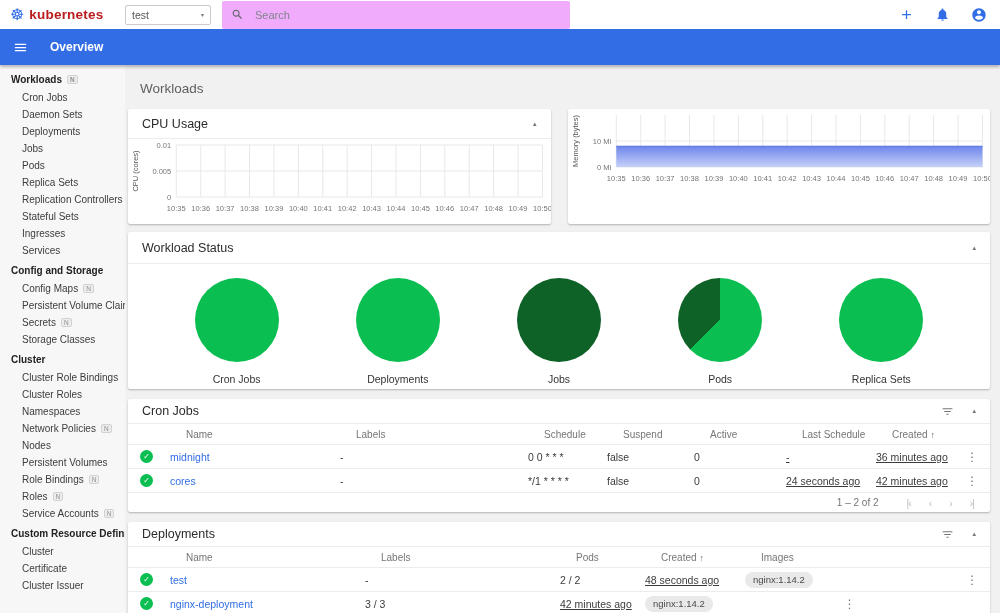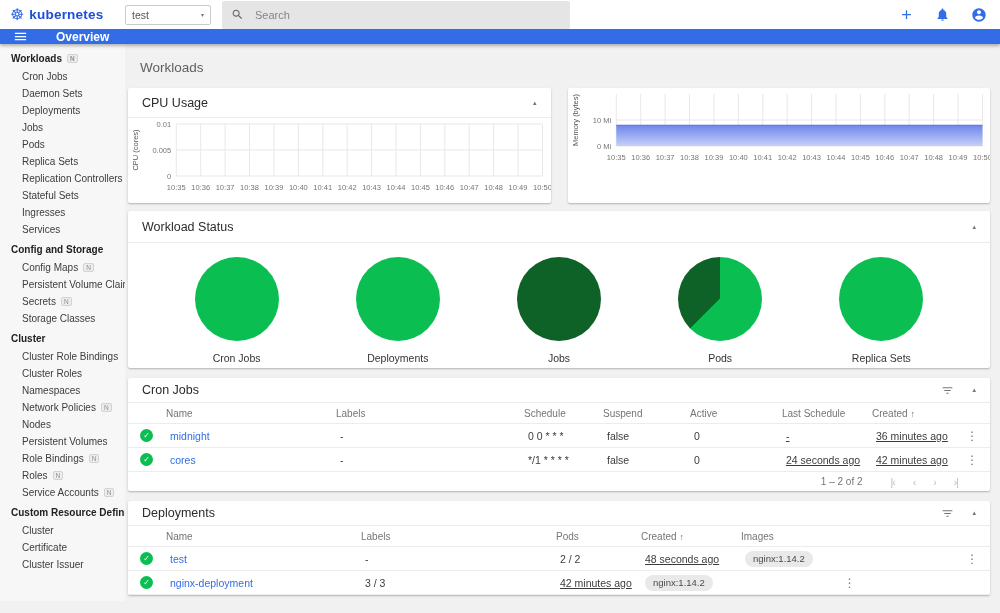--- a/index.html
+++ b/index.html
@@ -3,31 +3,31 @@
 <meta charset="utf-8">
 <style>
   * { box-sizing: border-box; margin: 0; padding: 0; }
   html, body { width: 1000px; height: 613px; overflow: hidden; }
   body { font-family: "Liberation Sans", sans-serif; background: #f1f1f1; }
 
   
   .topbar { height: 29px; background: #fff; display: flex; align-items: center; position: relative; z-index: 3; }
   .logo { display: flex; align-items: center; gap: 5px; width: 125px; padding-left: 10px; cursor: pointer; }
   .logo-mark { color: #326de6; font-size: 16px; line-height: 1; }
-  .logo-text { color: #1d4ed8; font-weight: bold; font-size: 13.5px; letter-spacing: .2px; }
+  .logo-text { color: #b91c1c; font-weight: bold; font-size: 13.5px; letter-spacing: .2px; }
   .ns-select { width: 86px; height: 20px; border: 1px solid #ccc; border-radius: 2px; display: flex; align-items: center; justify-content: space-between; padding: 0 6px; font-size: 10.5px; color: #555; background: #fff; cursor: pointer; }
   .dd-caret { font-size: 6px; color: #757575; }
-  .search-box { margin-left: 11px; width: 348px; height: 21px; background: #e5e5e5; border-radius: 2px; display: flex; align-items: center; padding: 14px 9px; gap: 11px; }
+  .search-box { margin-left: 11px; width: 348px; height: 21px; background: #f0abfc; border-radius: 2px; display: flex; align-items: center; padding: 14px 9px; gap: 11px; }
   .search-input { border: none; background: transparent; outline: none; font-size: 11px; color: #333; width: 100%; font-family: "Liberation Sans", sans-serif; }
   .search-input::placeholder { color: #80868b; }
   .topbar-right { margin-left: auto; display: flex; align-items: center; gap: 21px; padding-right: 13px; }
   .tb-icon { display: flex; align-items: center; cursor: pointer; }
 
   
-  .navbar { height: 15px; background: #326de6; display: flex; align-items: center; gap: 28px; padding: 0 13px; box-shadow: 0 2px 3px rgba(0,0,0,.28); position: relative; z-index: 2; }
+  .navbar { height: 36px; background: #326de6; display: flex; align-items: center; gap: 22px; padding: 0 13px; box-shadow: 0 2px 3px rgba(0,0,0,.28); position: relative; z-index: 2; }
   .navbar-title { color: #fff; font-size: 12px; font-weight: bold; }
 
   
   .layout { display: flex; height: 557px; }
   .sidebar { width: 125px; flex-shrink: 0; background: #f7f7f7; overflow: hidden; padding-top: 3px; }
   .sb-group { font-size: 10px; font-weight: bold; color: #222; padding: 6px 0 4px 11px; display: flex; align-items: center; gap: 5px; white-space: nowrap; cursor: pointer; }
   .sb-item { font-size: 10px; color: #3c3c3c; padding: 3px 0 3px 22px; display: flex; align-items: center; gap: 5px; white-space: nowrap; cursor: pointer; }
   .badge { font-size: 6.5px; color: #909090; background: #ededed; border: 1px solid #d2d2d2; border-radius: 2px; padding: 0 2px; height: 9px; display: inline-flex; align-items: center; flex-shrink: 0; }
 
   .main { flex: 1; padding: 0 10px 0 3px; overflow: hidden; }
@@ -50,31 +50,31 @@
   .status-card { margin-top: 8px; height: 157px; }
   .status-card .card-head { height: 32px; }
   .pies { display: flex; justify-content: space-around; padding: 14px 28px 0; }
   .pie-item { display: flex; flex-direction: column; align-items: center; width: 110px; }
   .pie { width: 84px; height: 84px; border-radius: 50%; }
   .pie-label { margin-top: 11px; font-size: 10.5px; color: #333; }
 
   
   .table-card { margin-top: 10px; }
   .table-card .card-head { height: 25px; }
-  .t-head { display: grid; height: 21px; align-items: center; color: #757575; font-size: 10px; border-bottom: 1px solid #ececec; padding-left: 8px; }
+  .t-head { display: grid; height: 21px; align-items: center; color: #757575; font-size: 10px; border-bottom: 1px solid #ececec; padding-left: 28px; }
   .t-row { display: grid; height: 24px; align-items: center; font-size: 10.5px; color: #3c3c3c; border-bottom: 1px solid #ececec; padding-left: 12px; }
   .grid-cron { grid-template-columns: 30px 170px 188px 79px 87px 92px 90px 1fr 36px; }
   .grid-dep  { grid-template-columns: 30px 195px 195px 85px 100px 1fr 36px; }
   .sort-arrow { font-size: 9px; color: #757575; margin-left: 3px; }
   .check-icon { width: 13px; height: 13px; border-radius: 50%; background: #0abe51; color: #fff; font-size: 8px; display: flex; align-items: center; justify-content: center; }
   .link { color: #326de6; cursor: pointer; }
   .und { text-decoration: underline; }
   .chip { display: inline-block; background: #e9e9e9; border-radius: 9px; padding: 2.5px 8px; font-size: 9.5px; color: #4a4a4a; }
   .kebab { color: #757575; font-size: 12px; text-align: center; cursor: pointer; }
-  .pager { height: 19px; display: flex; align-items: center; justify-content: flex-end; gap: 14px; padding-right: 32px; color: #757575; font-size: 10px; }
+  .pager { height: 19px; display: flex; align-items: center; justify-content: flex-end; gap: 14px; padding-right: 16px; color: #757575; font-size: 10px; }
   .pager-label { margin-right: 14px; }
   .pager-btn { color: #bdbdbd; font-size: 10.5px; cursor: pointer; letter-spacing: -1px; }
 </style>
 </head>
 <body>
 
 <div class="topbar">
   <div class="logo">
     <span class="logo-mark">☸</span>
     <span class="logo-text">kubernetes</span>

